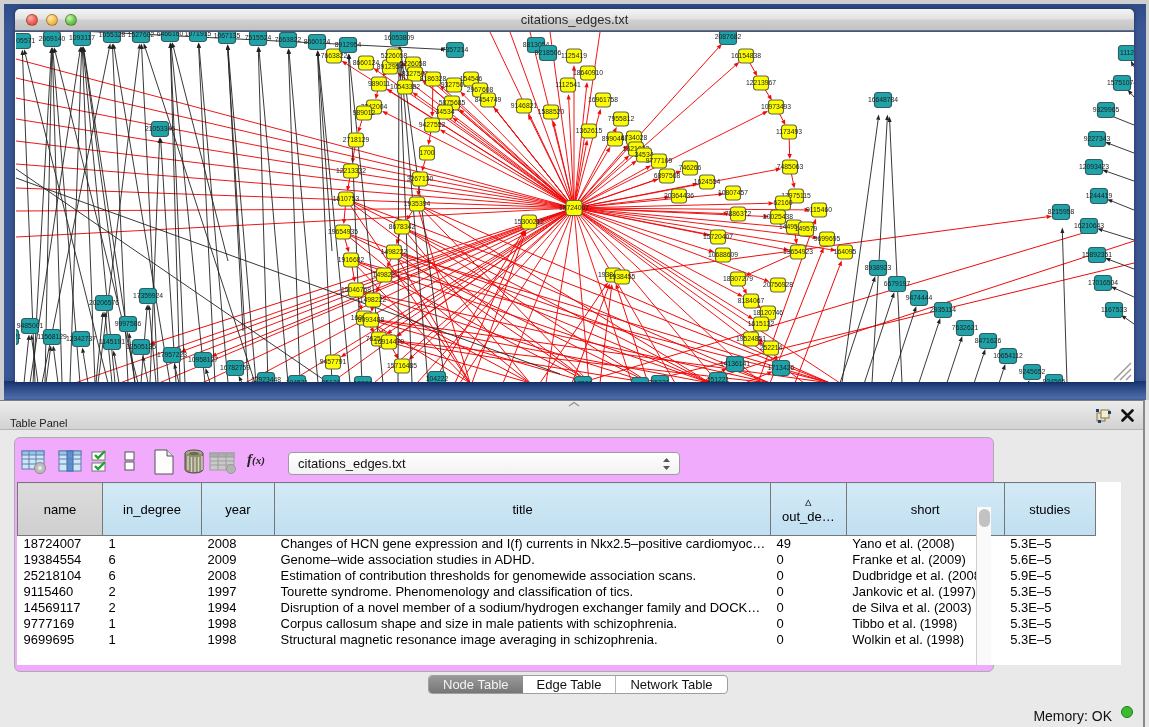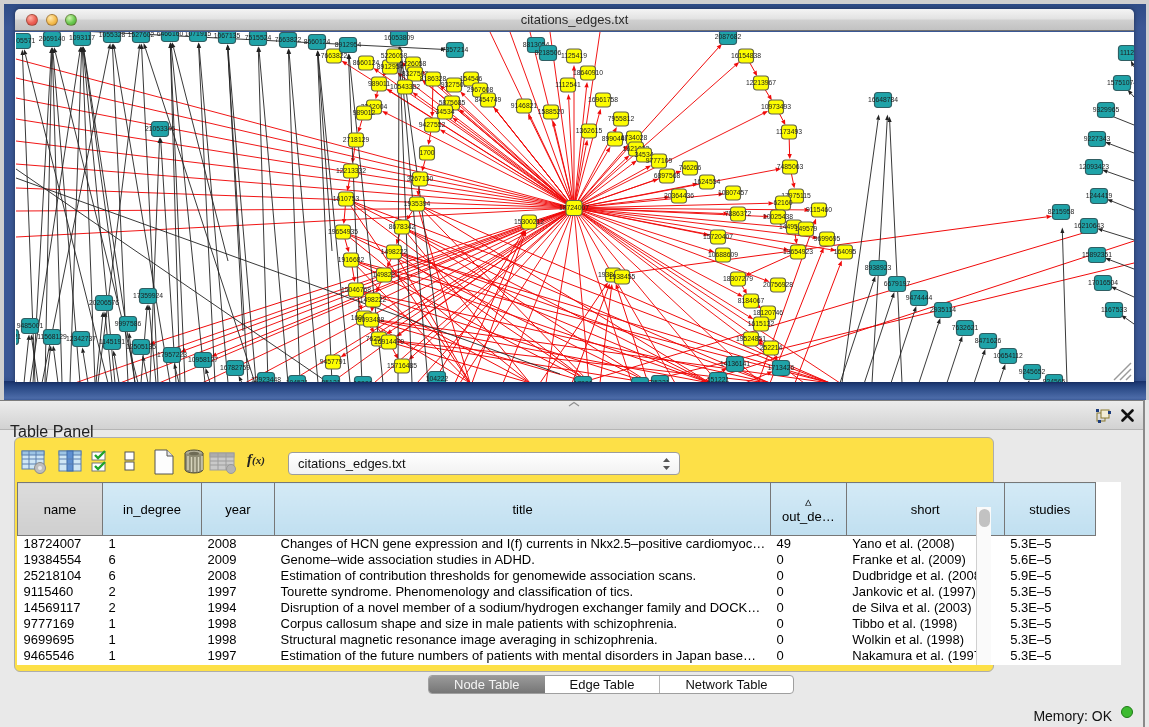--- a/index.html
+++ b/index.html
@@ -10,35 +10,35 @@
 #titlebar .t{position:absolute;left:0;right:0;top:3px;text-align:center;font-size:13px;color:#2a2a2a}
 .tl{position:absolute;top:5px;width:12px;height:12px;border-radius:50%}
 #tl1{left:11px;background:radial-gradient(circle at 35% 30%,#ffb3a7,#ec6054 55%,#d44)}
 #tl2{left:31px;background:radial-gradient(circle at 35% 30%,#ffe9b0,#f5bd4f 55%,#d89b2e)}
 #tl3{left:50px;background:radial-gradient(circle at 35% 30%,#d2f5b0,#69c94f 55%,#4ba234)}
 .tl{border:1px solid rgba(90,60,40,.45)}
 #canvas{position:absolute;left:0;top:23px;width:1119px;height:350px;background:#fff;overflow:hidden}
 #canvas svg{position:absolute;left:1px;top:0}
 #tpanel{position:absolute;left:0;top:400px;width:1144px;height:327px;background:#e9e9e9}
 #tphead{position:absolute;left:0;top:0;width:100%;height:30px;background:linear-gradient(180deg,#ececec,#d2d2d2);border-top:1px solid #7c7c7c;border-bottom:1px solid #b5b5b5}
-#tphead .t{position:absolute;left:10px;top:22px;font-size:16px;color:#222}
-#tpbox{position:absolute;left:14px;top:37px;width:980px;height:235px;background:#fde047;border:1px solid #adadad;border-radius:6px}
+#tphead .t{position:absolute;left:10px;top:16px;font-size:11px;color:#222}
+#tpbox{position:absolute;left:14px;top:37px;width:980px;height:235px;background:#f0abfc;border:1px solid #adadad;border-radius:6px}
 #toolbar{position:absolute;left:4px;top:9px;height:34px;width:1100px}
 #toolbar .ic{position:absolute;top:2px}
 #dropdown{position:absolute;left:269px;top:5px;width:392px;height:23px;background:linear-gradient(180deg,#fff,#f2f2f2);border:1px solid #9d9d9d;border-radius:4px;font-size:13px;color:#111;line-height:21px;padding-left:9px}
 #tbl{position:absolute;left:2px;top:44px;width:1104px;height:183px;background:#fff;overflow:hidden}
 table{border-collapse:collapse;table-layout:fixed;font-size:13px}
 th{height:23px;background:linear-gradient(180deg,#d4eaf6,#c0dff0);border:1px solid #777;font-weight:normal;font-size:13px;padding:11px}
 th.g{background:linear-gradient(180deg,#dcdcdc,#cfcfcf)}
 td{height:16px;padding:0 0 0 6px;white-space:nowrap;overflow:hidden;color:#000}
 .c1{width:85px}.c2{width:99px}.c3{width:73px}.c4{width:496px}.c5{width:73px}.c6{width:158px}.c7{width:91px}
 #vscroll{position:absolute;right:2px;top:69px;width:15px;height:158px;background:#fafafa;border-left:1px solid #d0d0d0}
 #vthumb{position:absolute;left:2px;top:2px;width:11px;height:18px;border-radius:6px;background:#c2c2c2}
 #tabs{position:absolute;left:428px;top:275px;height:19px;display:flex;border:1px solid #9f9f9f;border-radius:4px;overflow:hidden;background:#fff}
-#tabs div{font-size:13px;line-height:17px;padding:0 25px;color:#111}
+#tabs div{font-size:13px;line-height:17px;padding:0 14px;color:#111}
 #tabs .sel{background:linear-gradient(180deg,#9a9a9a,#767676);color:#f4f4f4}
 #tabs .sep{border-left:1px solid #b5b5b5;padding:0}
 #mem{position:absolute;right:37px;top:708px;font-size:14px;color:#111}
 #memdot{position:absolute;right:16px;top:706px;width:12px;height:12px;border-radius:50%;background:#3dbb30;border:1.5px solid #1e7a17}
 #redge{position:absolute;left:1143px;top:400px;width:2px;height:327px;background:#8a8a8a}
 .icsvg{display:block}
 </style></head><body>
 <div id="netarea">
  <div id="bluebg"></div>
     <div id="bluebot"></div>
@@ -938,29 +938,20 @@
             </tr>
             <tr>
               <td class="c1">9699695</td>
               <td class="c2">1</td>
               <td class="c3">1998</td>
               <td class="c4">Structural magnetic resonance image averaging in schizophrenia.</td>
               <td class="c5">0</td>
               <td class="c6">Wolkin et al. (1998)</td>
               <td class="c7">5.3E–5</td>
             </tr>
-            <tr>
-              <td class="c1">9465546</td>
-              <td class="c2">1</td>
-              <td class="c3">1997</td>
-              <td class="c4">Estimation of the future numbers of patients with mental disorders in Japan base…</td>
-              <td class="c5">0</td>
-              <td class="c6">Nakamura et al. (1997)</td>
-              <td class="c7">5.3E–5</td>
-            </tr>
    </tbody>
         </table>
   </div>
   <div id="vscroll">
         <div id="vthumb"></div>
       </div>
  </div>
  <div id="tabs">
       <div class="sel">Node Table</div>
       <div>Edge Table</div>

